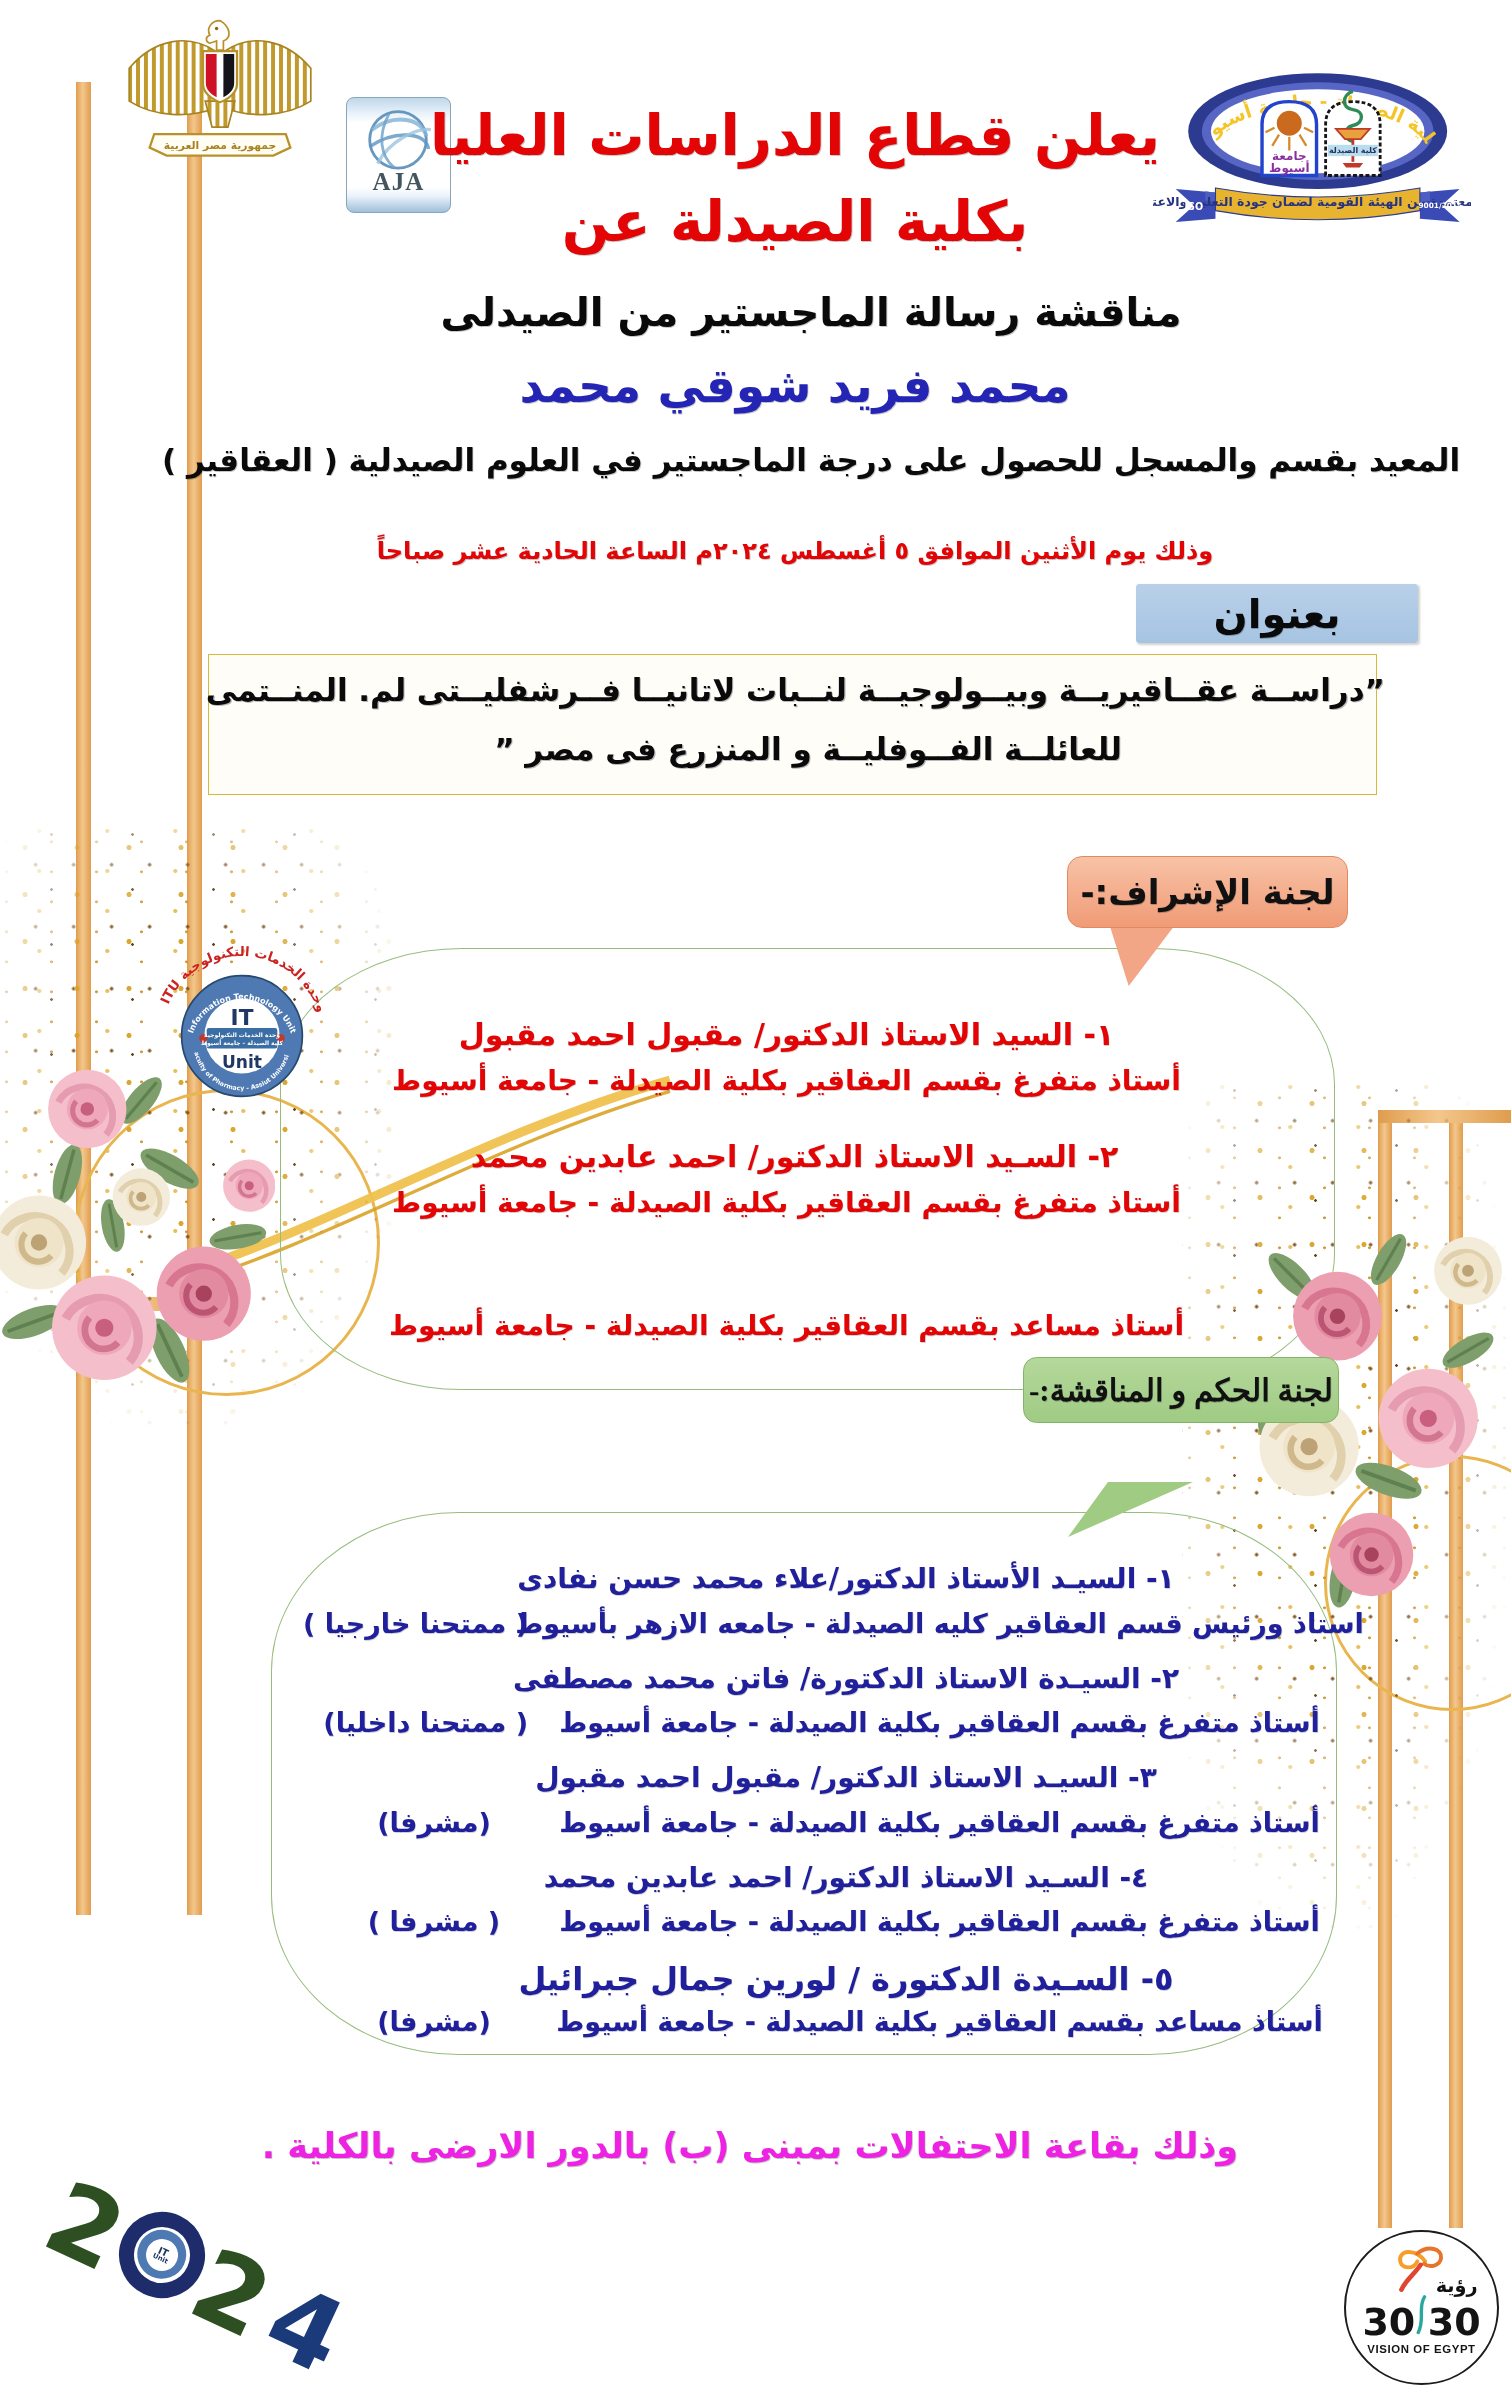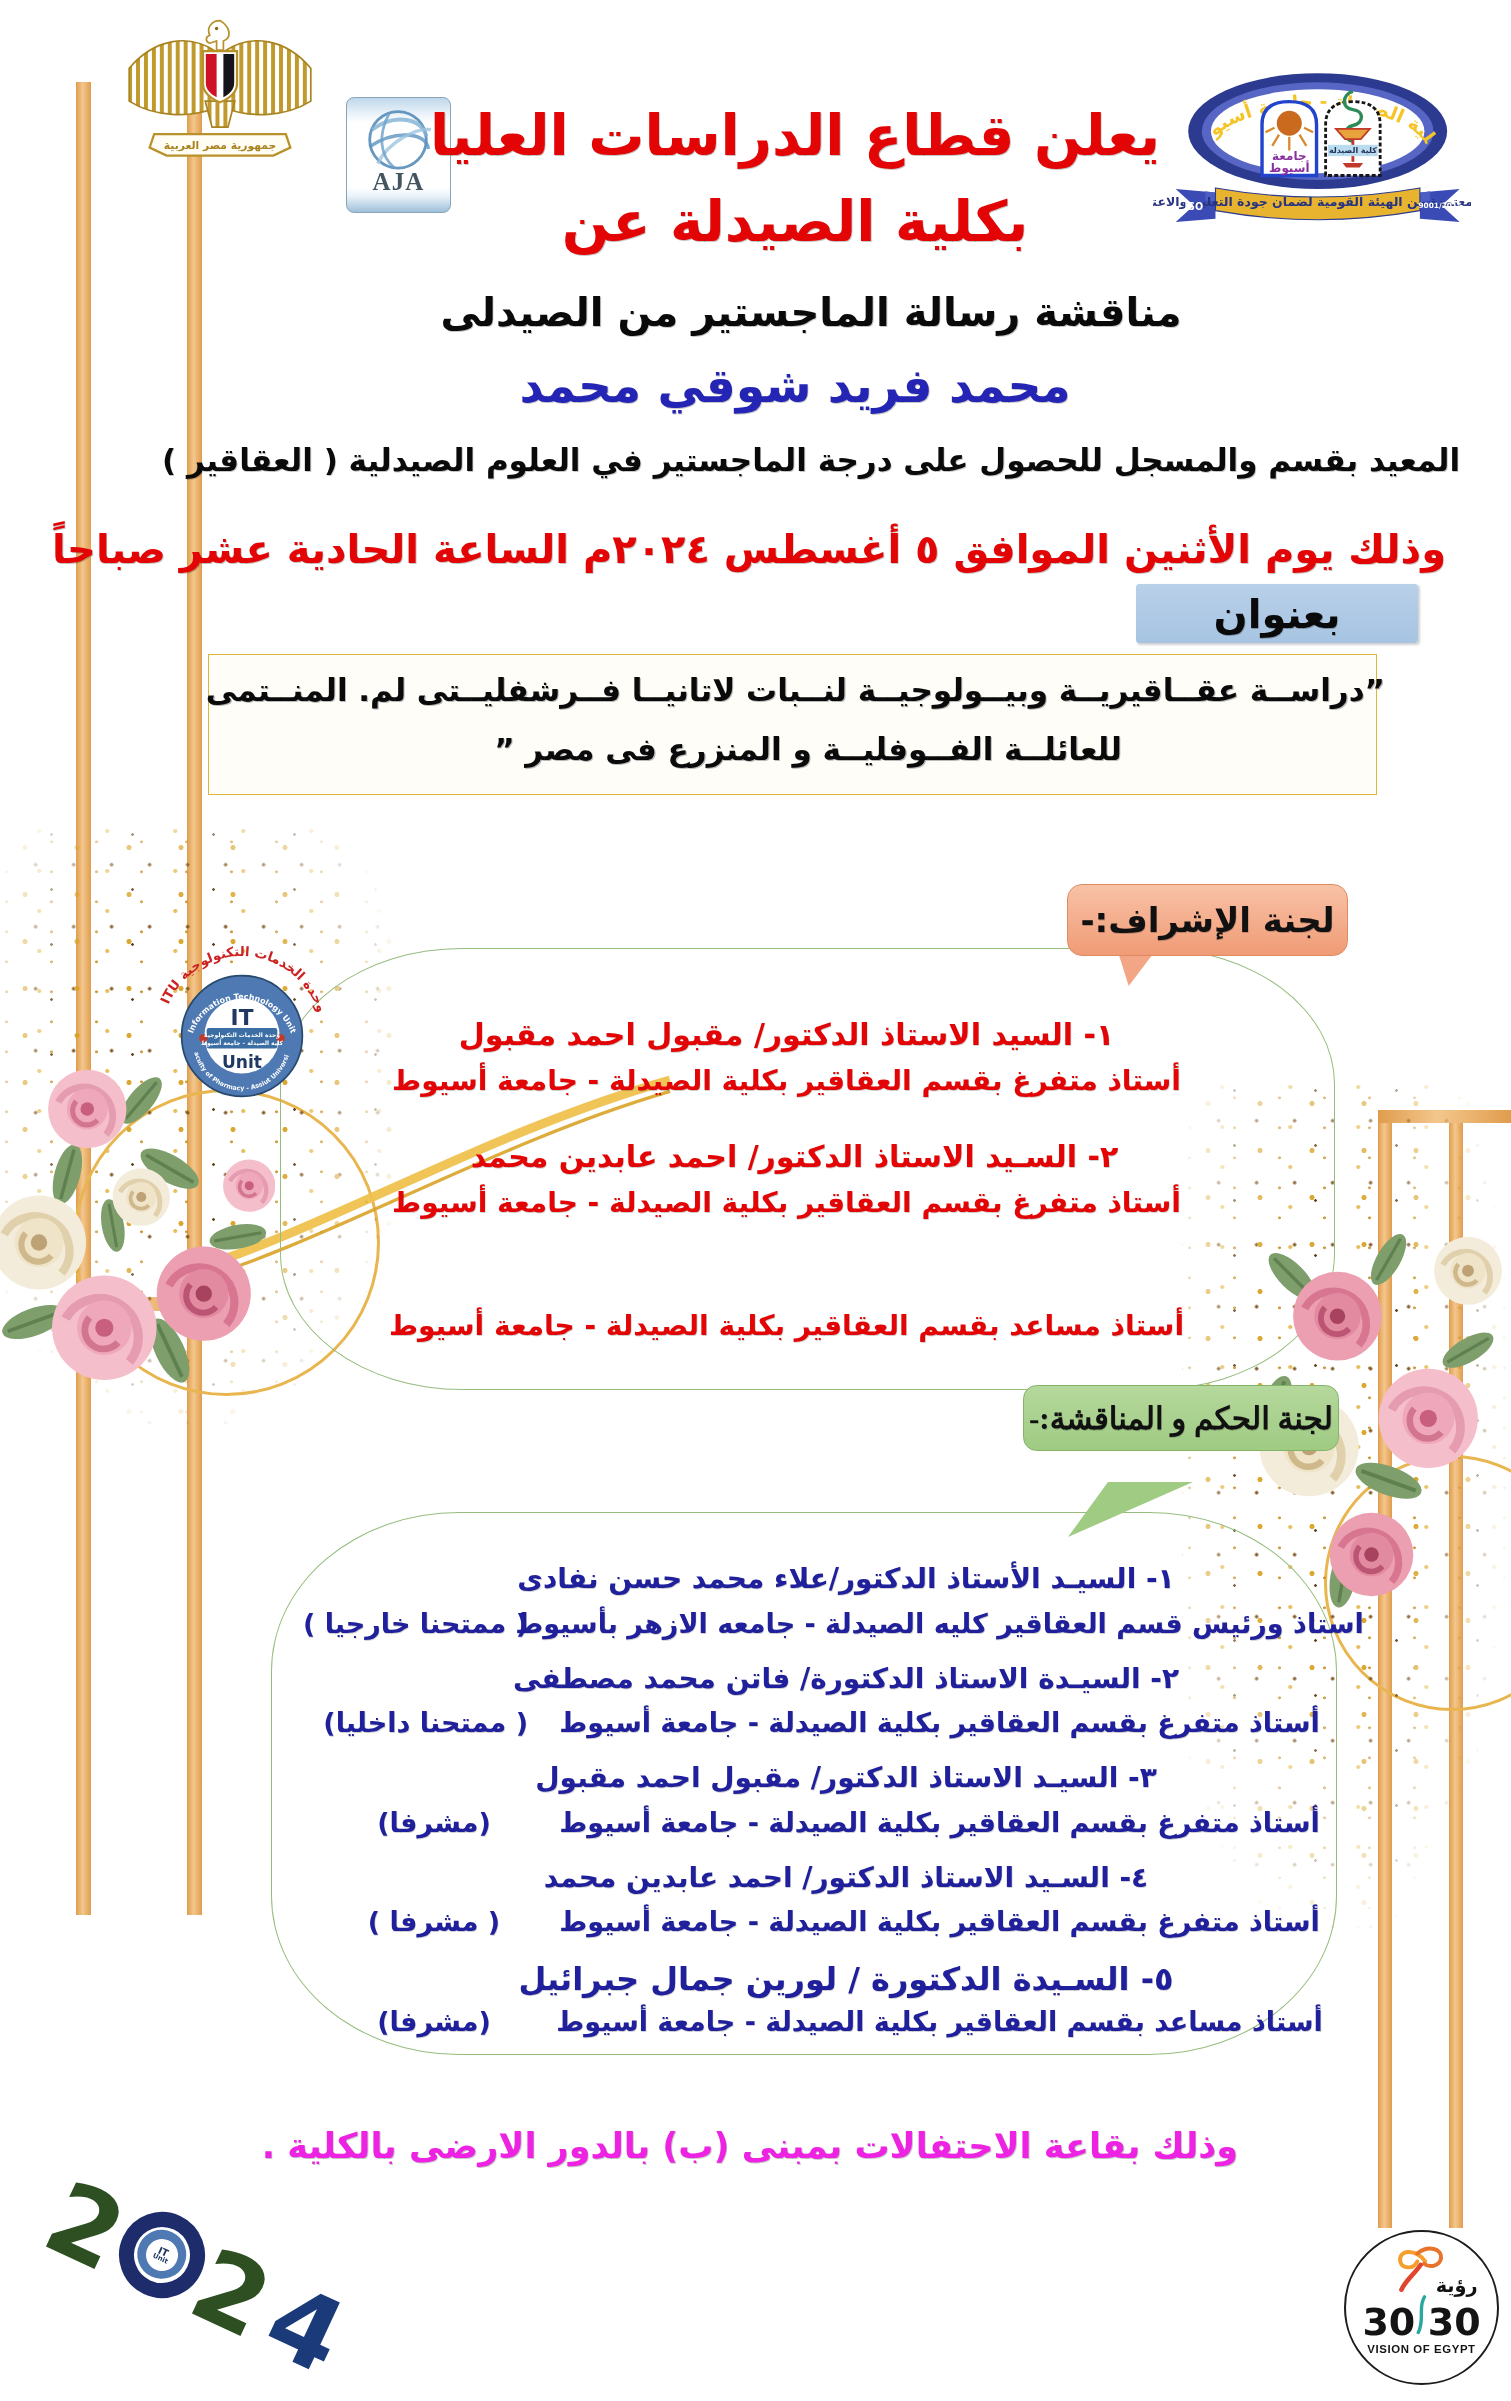--- a/index.html
+++ b/index.html
@@ -20,21 +20,21 @@
       radial-gradient(circle,#c8922b 1.1px,transparent 1.7px),
       radial-gradient(circle,#5c3a10 1px,transparent 1.6px);
     background-size:52px 47px,38px 62px,68px 40px,45px 30px,81px 55px;
     background-position:0 0,17.6px 9.7px,6.3px 27px,30px 2.8px,12px 38px;
     -webkit-mask-image:radial-gradient(ellipse at 45% 42%,#000 35%,transparent 74%);
             mask-image:radial-gradient(ellipse at 45% 42%,#000 35%,transparent 74%);}
 
   
   .cbox{position:absolute;border:1.7px solid #97bd7e;background:transparent;z-index:3;}
   .bubble{position:absolute;z-index:6;display:flex;align-items:center;justify-content:center;
-          color:#111;text-shadow:0.6px 0.6px 0 rgba(0,0,0,.2);margin-top:28px;}
+          color:#111;text-shadow:0.6px 0.6px 0 rgba(0,0,0,.2);}
   .bubble.salmon{background:linear-gradient(180deg,#f8c2a6,#f09b76);border:1.1px solid #df8a61;border-radius:15px;}
   .bubble.green{background:linear-gradient(180deg,#b5d89c,#9fcb83);border:1.1px solid #82b366;border-radius:13.6px;}
   .tail{position:absolute;z-index:5;}
 
   
   .t-red{color:#e30505;}
   .t-blue{color:#2525b5;}
   .t-navy{color:#20209c;}
   .t-black{color:#0a0a0a;margin-left:16px;}
   .t-pink{color:#ee22e2;text-shadow:1.1px 1.1px 0 rgba(170,0,170,.3);}
@@ -184,21 +184,21 @@
       <text x="72" y="328" text-anchor="middle" font-size="17" fill="#ffffff">ISO</text>
       <text x="506" y="326" text-anchor="middle" font-size="13" fill="#ffffff">9001/2015</text>
     </g>
   </svg>
 
   <div class="disp t-red" style="left:145px;top:103px;width:1302px;font-size:56px;">يعلن قطاع الدراسات العليا</div>
   <div class="disp t-red" style="left:145px;top:189px;width:1302px;font-size:56px;">بكلية الصيدلة عن</div>
   <div class="disp t-black" style="left:145px;top:289px;width:1302px;font-size:40px;">مناقشة رسالة الماجستير من الصيدلى</div>
   <div class="disp t-blue" style="left:145px;top:358px;width:1302px;font-size:47px;">محمد فريد شوقي محمد</div>
   <div class="disp t-black" style="left:145px;top:442px;width:1302px;font-size:31px;">المعيد بقسم والمسجل للحصول على درجة الماجستير في العلوم الصيدلية ( العقاقير )</div>
-  <div class="disp t-red" style="left:145px;top:526px;width:1302px;font-size:40px;">وذلك يوم الأثنين الموافق ٥ أغسطس ٢٠٢٤م الساعة الحادية عشر صباحاً</div>
+  <div class="disp t-red" style="left:145px;top:537px;width:1302px;font-size:24px;">وذلك يوم الأثنين الموافق ٥ أغسطس ٢٠٢٤م الساعة الحادية عشر صباحاً</div>
 
   <div class="label-box">بعنوان</div>
   <div class="thesis-box"></div>
   <div class="disp t-black" style="left:216px;top:672px;width:1154px;font-size:31px;text-shadow:1.1px 1.1px 0 #b9b9b9;">”دراســة عقــاقيريــة وبيــولوجيــة لنــبات لاتانيــا فــرشفليــتى لم. المنــتمى</div>
   <div class="disp t-black" style="left:216px;top:731px;width:1154px;font-size:31px;text-shadow:1.1px 1.1px 0 #b9b9b9;">للعائلــة الفــوفليــة و المنزرع فى مصر ”</div>
 
   <div class="cbox" style="left:281px;top:948px;width:1053px;height:440px;border-radius:182px / 136px;"></div>
   <div class="tail" style="left:1094px;top:921px;width:85px;height:65px;background:#f2a685;clip-path:polygon(18% 0,100% 0,42% 100%);"></div>
   <div class="bubble salmon" style="left:1068px;top:856px;width:279px;height:70px;font-size:34px;">لجنة الإشراف:-</div>
 

